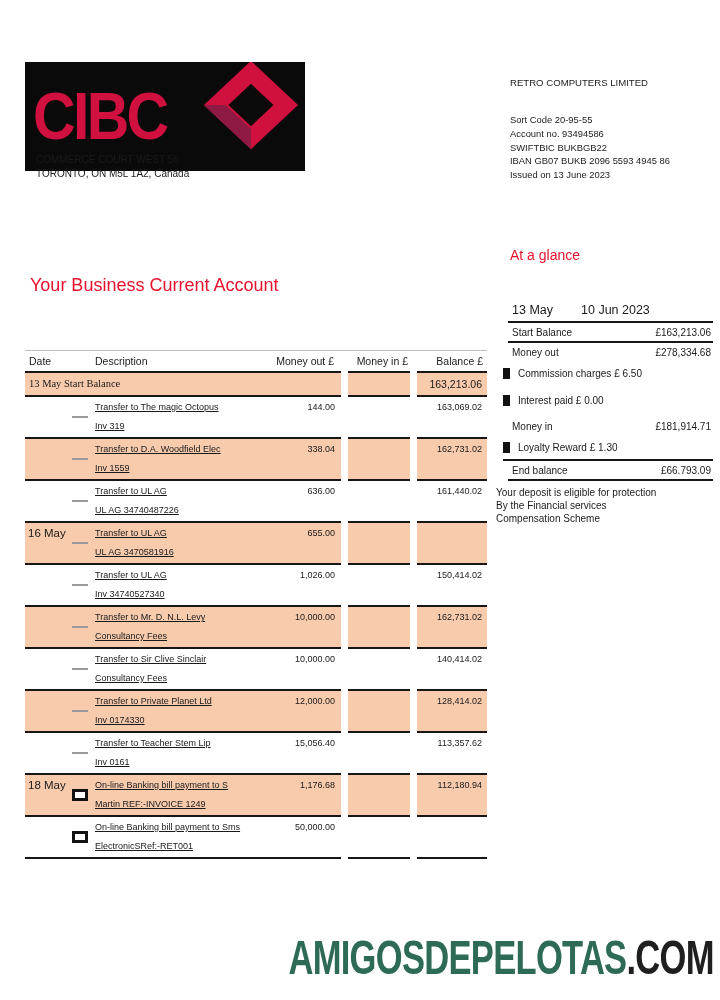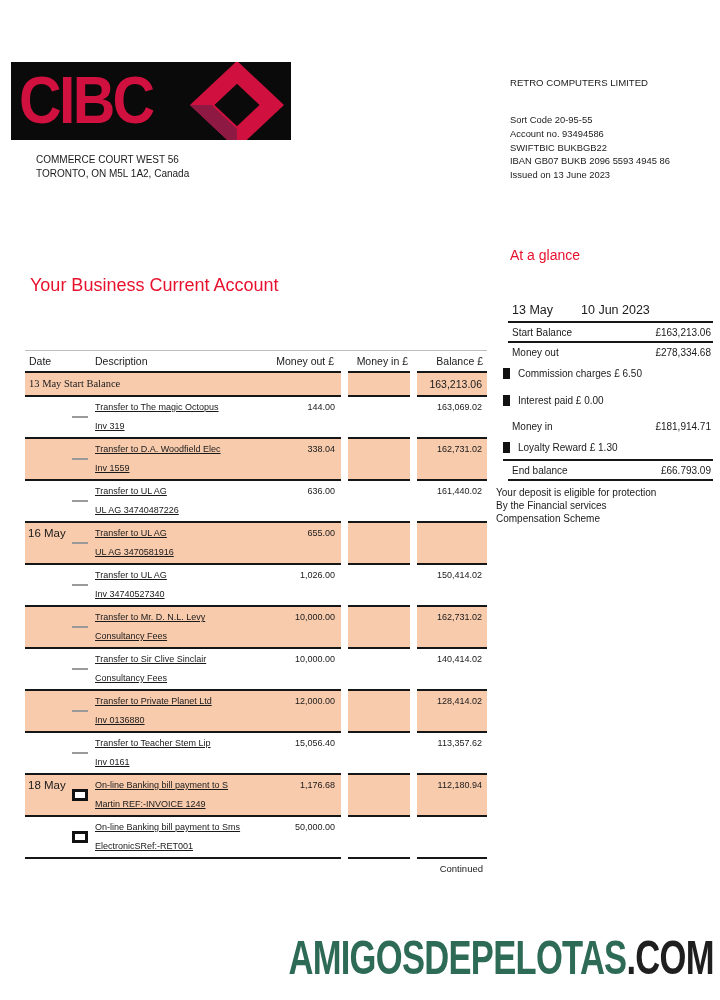--- a/index.html
+++ b/index.html
@@ -17,21 +17,21 @@
     --logo-red:#d0113f;
     --logo-dark:#8e1a44;
     --wm-green:#2e6b57;
     --ink:#1a1a1a;
     --line:#161616;
   }
   .page { position:absolute; inset:0; background:#fff; }
 
   
   .logo-box{
-    position:absolute; left:11px; top:62px; width:280px; height:78px;
+    position:absolute; left:25px; top:62px; width:280px; height:109px;
     background:#0a0a0a; overflow:hidden;
   }
   .logo-word{
     position:absolute; left:8px; top:50%;
     transform:translateY(-52%) scaleX(.88); transform-origin:left center;
     font-size:67px; font-weight:700; letter-spacing:-3px;
     color:var(--logo-red); line-height:1;
   }
   .logo-diamond{ position:absolute; right:5px; top:-3px; width:98px; height:92px; }
   .bank-address{ position:absolute; left:28px; top:153px; font-size:10px; line-height:13.5px;margin-left:8px; }
@@ -314,21 +314,21 @@
   </div>
 
   <div class="t-row shaded">
     <div class="seg seg-main">
       <div class="date"></div>
       <div class="marker">
               <div class="dash"></div>
             </div>
       <div class="desc">
         <div class="l1">Transfer to Private Planet Ltd</div>
-        <div class="l2">Inv 0136880</div>
+        <div class="l2">Inv 0174330</div>
       </div>
       <div class="amt">12,000.00</div>
     </div>
     <div class="seg seg-in"></div>
     <div class="seg seg-bal bal">128,414.02</div>
   </div>
 
   <div class="t-row">
     <div class="seg seg-main">
       <div class="date"></div>
@@ -371,20 +371,19 @@
         <div class="l1">On-line Banking bill payment to Sms</div>
         <div class="l2">ElectronicSRef:-RET001</div>
       </div>
       <div class="amt">50,000.00</div>
     </div>
     <div class="seg seg-in"></div>
     <div class="seg seg-bal bal"></div>
   </div>
 </div>
 
-    <div class="continued">Continued</div>
   </div>
 
   <div class="watermark">
     <span class="wm-main">AMIGOSDEPELOTAS</span><span class="wm-suffix">.COM</span>
   </div>
 
 </div>
 
 </body></html>

